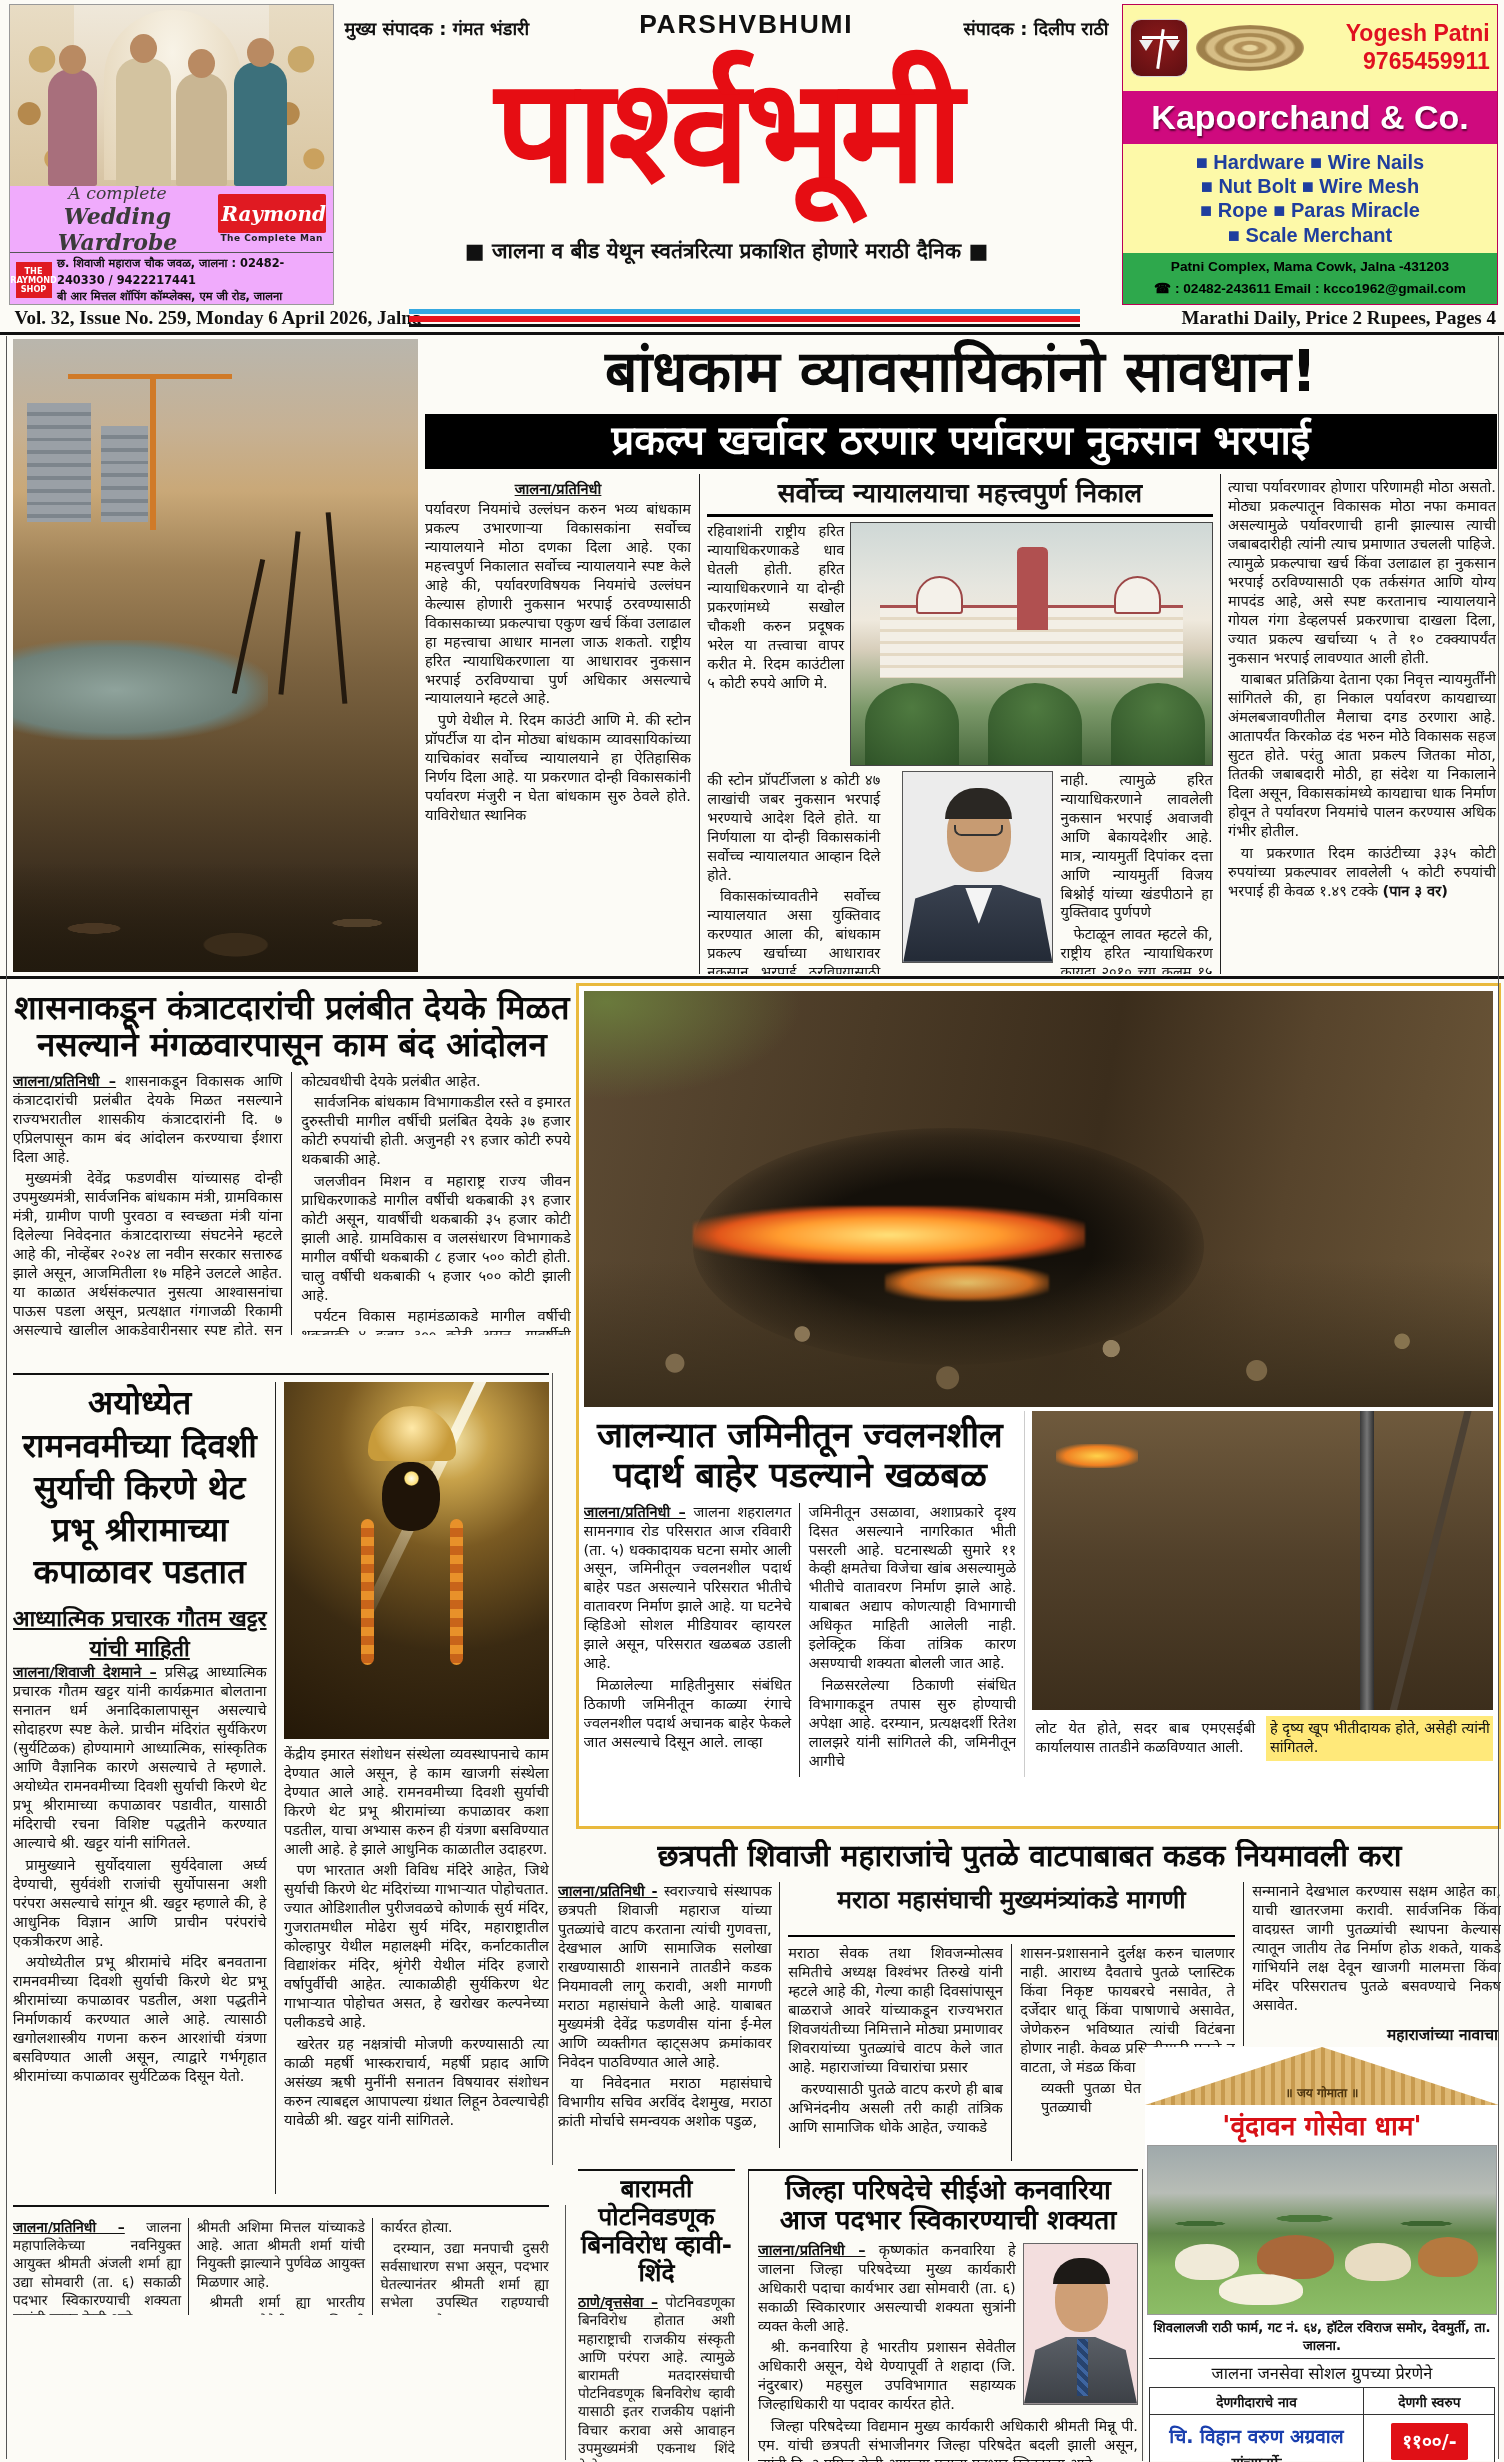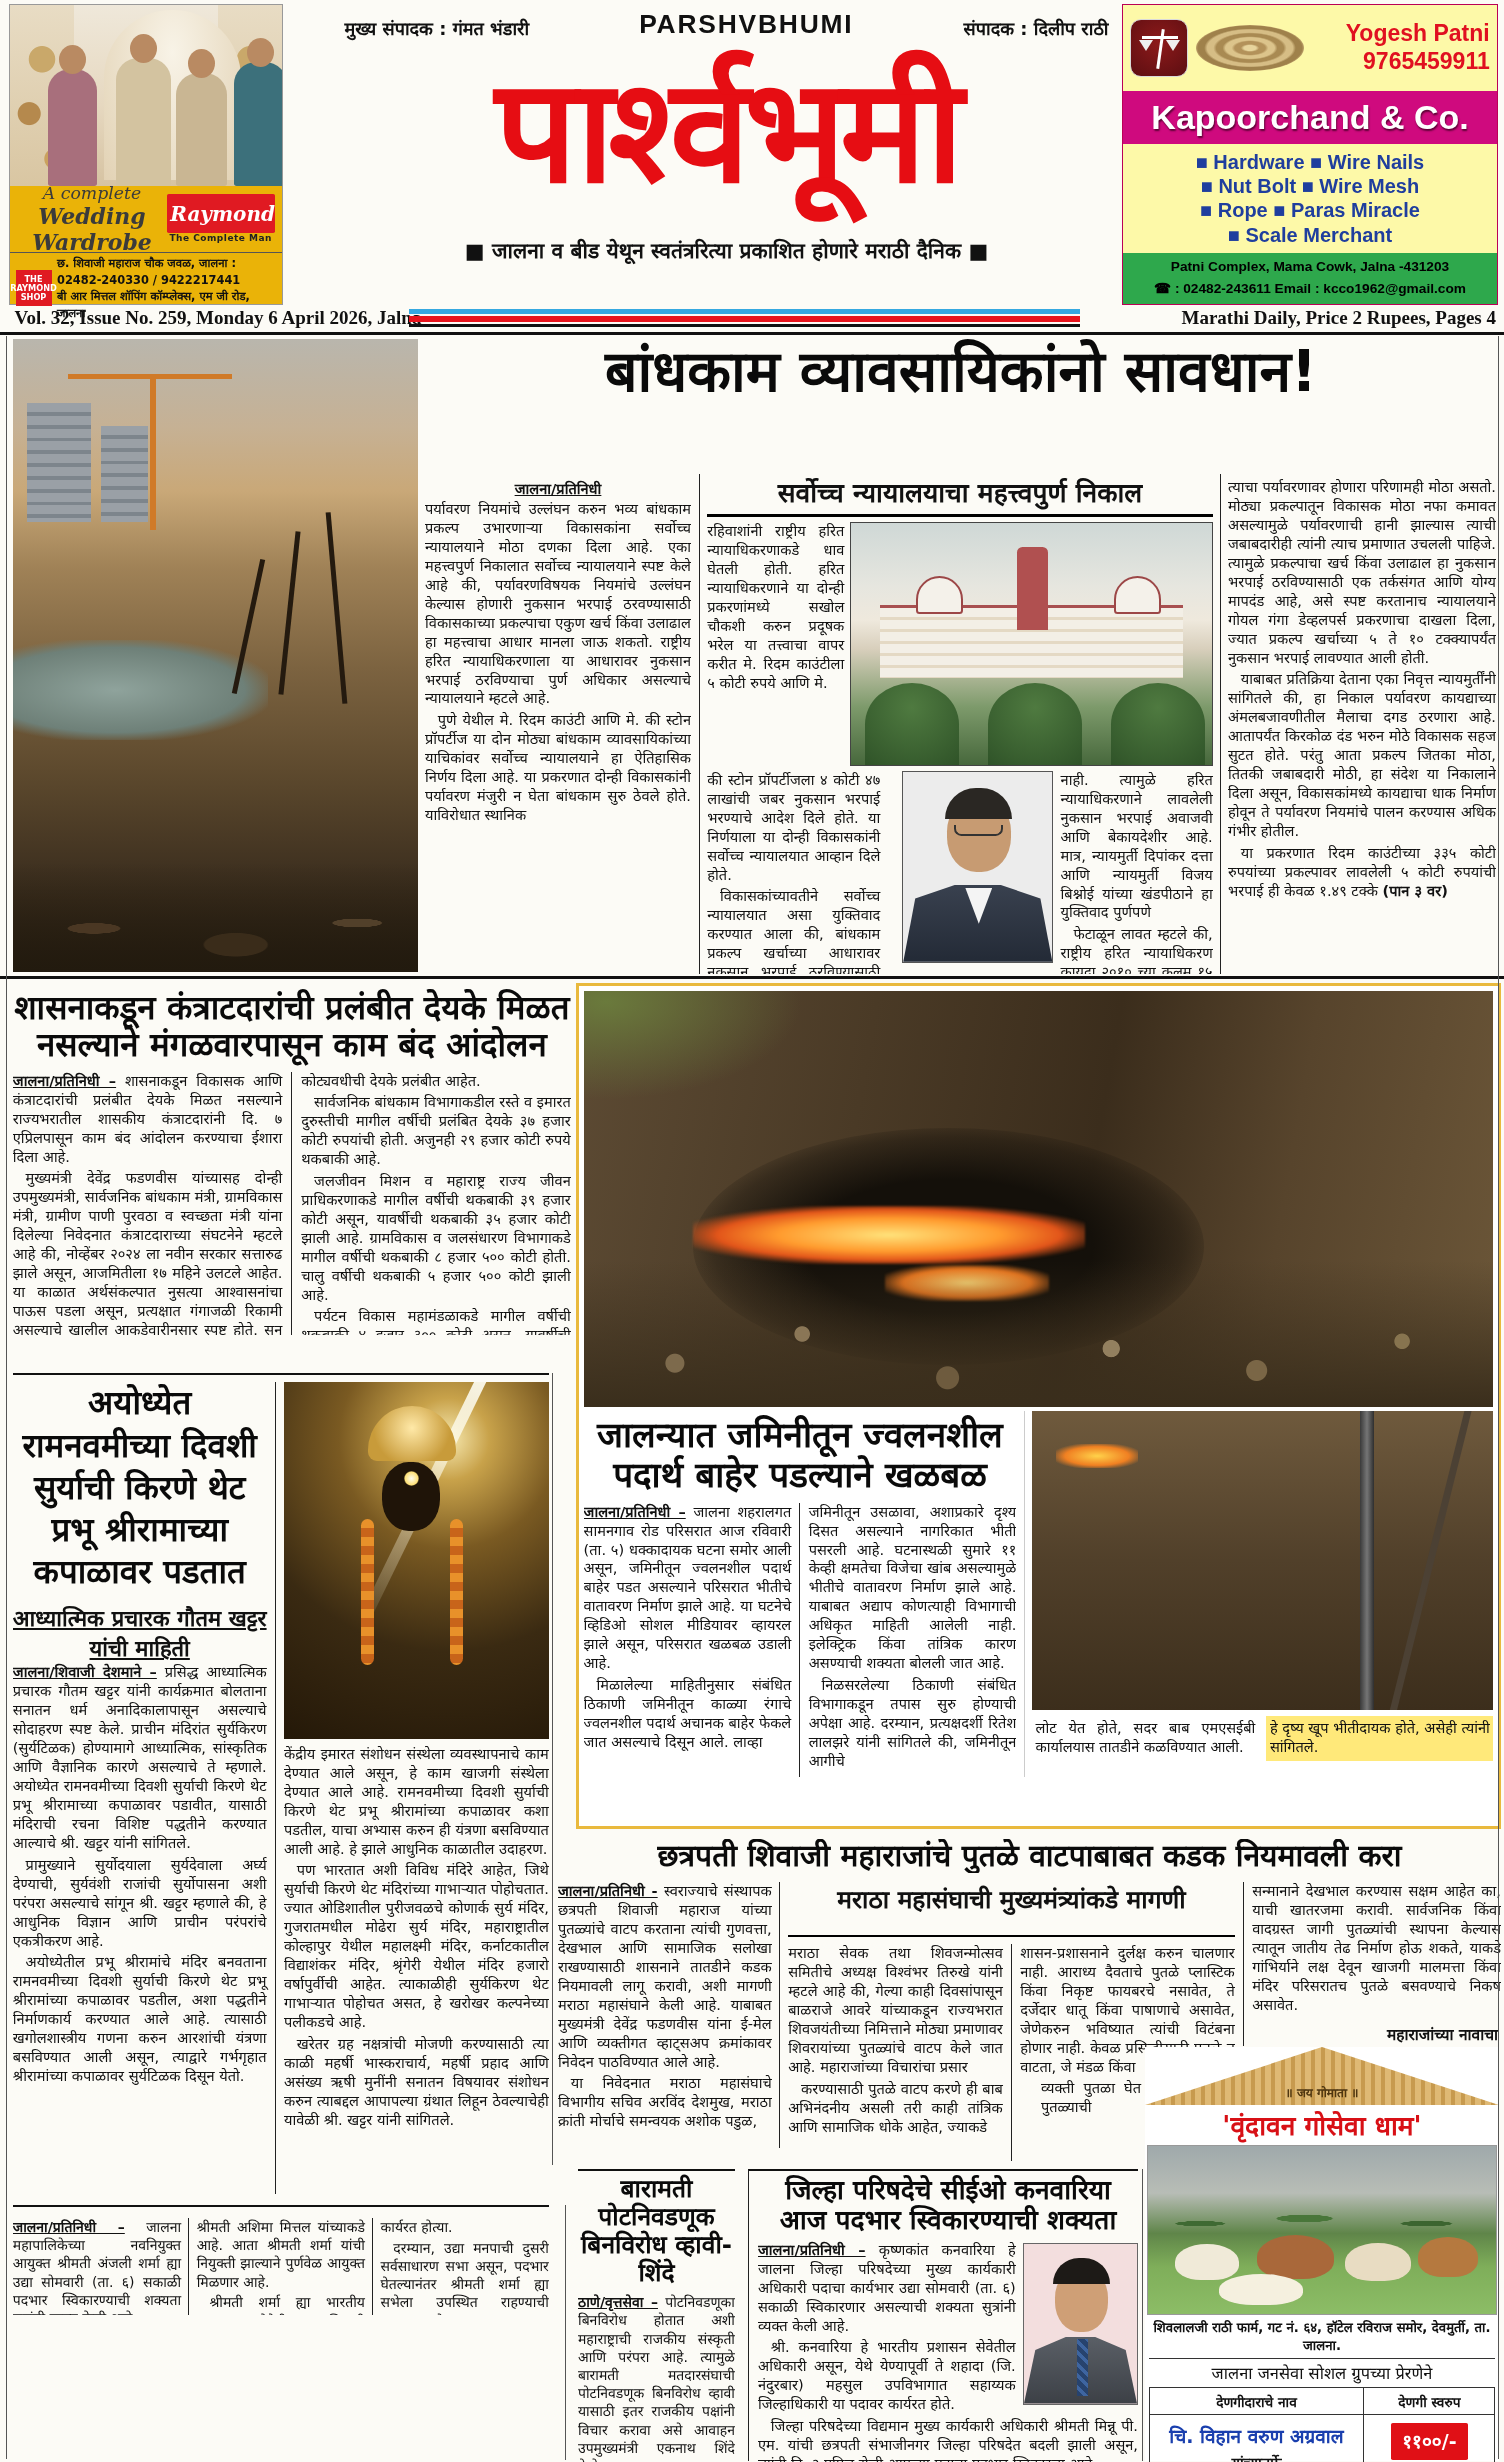--- a/index.html
+++ b/index.html
@@ -8,21 +8,21 @@
 .abs{position:absolute}
 .photo{position:relative;overflow:hidden}
 .jp{text-align:justify;font-size:14.6px;line-height:1.3;margin-bottom:2.7px}
 .ind{text-indent:12.8px}
 .by{font-weight:bold;text-decoration:underline}
 .hl{font-weight:bold;color:#0a0a0a;text-align:center;line-height:1.15}
 .jump{font-weight:bold}
 .clip{overflow:hidden}
 
 
-#ad-raymond{left:9px;top:3.6px;width:274px;height:301px;border:0.9px solid #999;background:#eab308}
+#ad-raymond{left:9px;top:3.6px;width:325px;height:301px;border:0.9px solid #999;background:#f0abfc}
 #ray-photo{height:181px;background:linear-gradient(180deg,#efe8da,#e6d8c0 55%,#d6c3a2)}
 .arch{position:absolute;left:94px;top:5.5px;width:137px;height:170px;border-radius:68px 68px 0 0;background:radial-gradient(ellipse at 50% 25%,#f8f3e7,#e2d2b4)}
 .floral{position:absolute;top:0;width:64px;height:181px;background:radial-gradient(circle at 50% 30%,#c9a86a 0 12.8px,transparent 13.7px),radial-gradient(circle at 30% 60%,#b5894d 0 11px,transparent 12px),radial-gradient(circle at 70% 85%,#caa15e 0 10px,transparent 11px),linear-gradient(180deg,#e8dcc4,#d9c6a2)}
 .person{position:absolute;bottom:0;border-radius:22px 22px 2.7px 2.7px}
 .person .head{position:absolute;top:-24px;left:50%;width:27px;height:29px;margin-left:-13.7px;border-radius:50%;background:#b98a62}
 #ray-mid{display:flex;align-items:center;height:67px;padding:3.6px 7.3px;border-bottom:1.8px solid #555}
 #ray-tag{flex:1;font-family:"DejaVu Serif",serif;font-style:italic;color:#3b3b3b;text-align:center}
 #ray-tag .t1{font-size:17.3px}
 #ray-tag .t2{font-size:22px;font-weight:bold}
 #ray-logo{width:108px;text-align:center}
@@ -284,20 +284,21 @@
     <div class="crane-t"></div>
     <div class="bldg" style="left:14.6px;top:64px;width:64px;height:119px"></div>
     <div class="bldg" style="left:88px;top:87px;width:47px;height:96px"></div>
     <div class="water"></div>
     <div class="trunk" style="left:274px;top:192px;height:164px;transform:rotate(6deg)"></div>
     <div class="trunk" style="left:321px;top:173px;height:192px;transform:rotate(-5deg)"></div>
     <div class="trunk" style="left:233px;top:219px;height:137px;transform:rotate(12deg)"></div>
     <div class="logs"></div>
   </div>
   <div id="main-headline" class="abs hl">बांधकाम व्यावसायिकांनो सावधान!</div>
+  <div id="main-subhead" class="abs">प्रकल्प खर्चावर ठरणार पर्यावरण नुकसान भरपाई</div>
 
   <div id="main-col1" class="abs clip">
     <span class="by byc">जालना/प्रतिनिधी</span>
     <p class="jp">पर्यावरण नियमांचे उल्लंघन करुन भव्य बांधकाम प्रकल्प उभारणाऱ्या विकासकांना सर्वोच्च न्यायालयाने मोठा दणका दिला आहे. एका महत्त्वपुर्ण निकालात सर्वोच्च न्यायालयाने स्पष्ट केले आहे की, पर्यावरणविषयक नियमांचे उल्लंघन केल्यास होणारी नुकसान भरपाई ठरवण्यासाठी विकासकाच्या प्रकल्पाचा एकुण खर्च किंवा उलाढाल हा महत्त्वाचा आधार मानला जाऊ शकतो. राष्ट्रीय हरित न्यायाधिकरणाला या आधारावर नुकसान भरपाई ठरविण्याचा पुर्ण अधिकार असल्याचे न्यायालयाने म्हटले आहे.</p>
     <p class="jp ind">पुणे येथील मे. रिदम काउंटी आणि मे. की स्टोन प्रॉपर्टीज या दोन मोठ्या बांधकाम व्यावसायिकांच्या याचिकांवर सर्वोच्च न्यायालयाने हा ऐतिहासिक निर्णय दिला आहे. या प्रकरणात दोन्ही विकासकांनी पर्यावरण मंजुरी न घेता बांधकाम सुरु ठेवले होते. याविरोधात स्थानिक</p>
   </div>
 
   <div id="main-middle" class="abs clip">
     <div id="sec-head">सर्वोच्च न्यायालयाचा महत्त्वपुर्ण निकाल</div>
     <div class="rowA">

